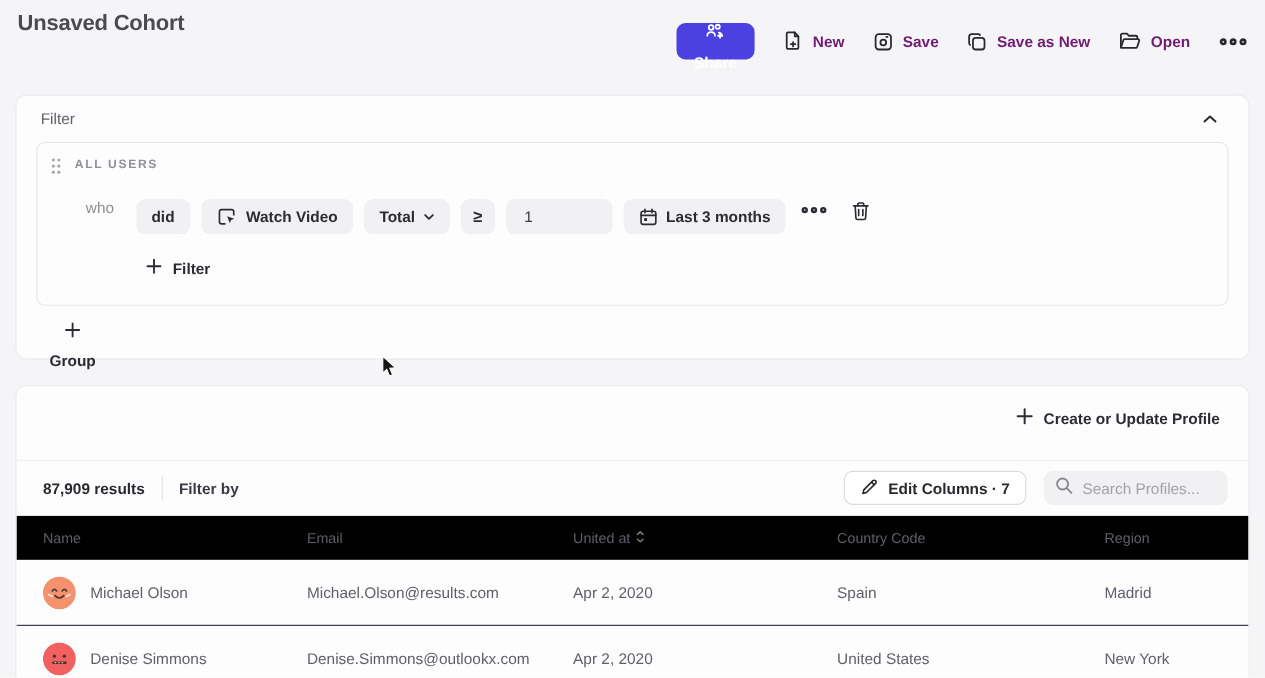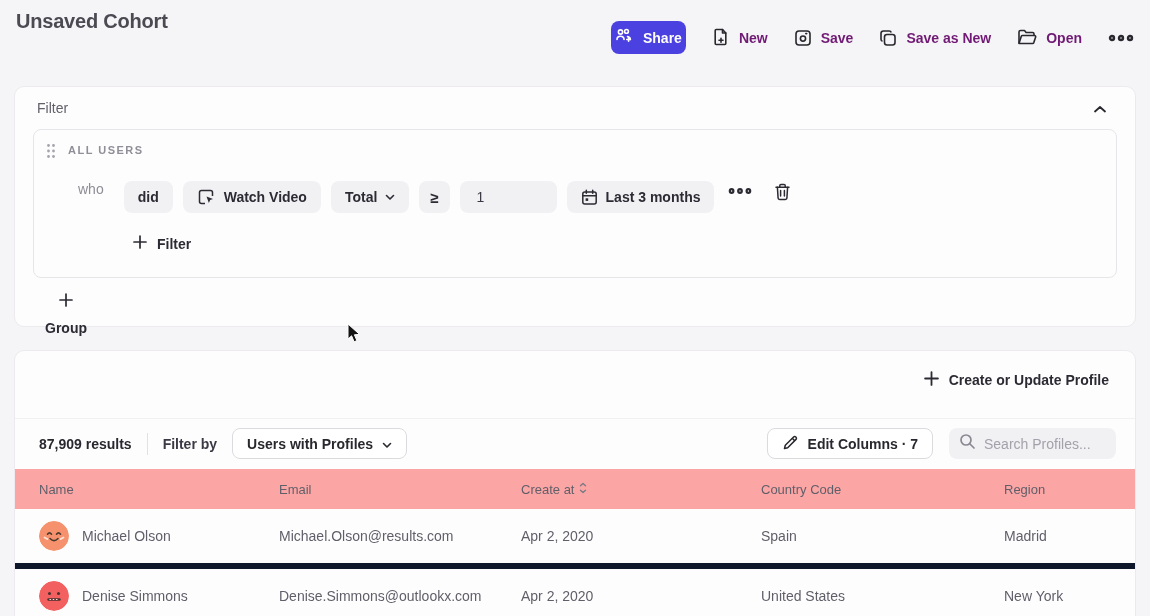--- a/index.html
+++ b/index.html
@@ -7,21 +7,21 @@
   .app {
     position:relative; width:1150px; height:616px; overflow:hidden;
     background:#f5f4f6; font-family:"Liberation Sans", sans-serif; color:#2c2b33;
   }
   
   .page-title{ position:absolute; left:16px; top:10px; font-size:20px; font-weight:700; color:#4b4a53; letter-spacing:-.2px; }
   .top-toolbar{ position:absolute; right:16px; top:21px; display:flex; align-items:center; gap:26px; }
   .tb-item{ display:flex; align-items:center; gap:9px; font-size:14px; font-weight:700; color:#701a75; cursor:pointer; }
   .tb-item svg{ display:block; }
   .btn-share{ display:flex; align-items:center; gap:9px; background:#4b40e0; color:#fff; border:none;
-    border-radius:8px; height:33px; padding:0 4px; font-size:14px; font-weight:700; font-family:inherit; cursor:pointer; }
+    border-radius:8px; height:33px; padding:0 16px; font-size:14px; font-weight:700; font-family:inherit; cursor:pointer;flex-direction:column; }
   
   .card{ position:absolute; background:#fefdfe; border:1px solid #eceaee; border-radius:10px; }
   .filter-card{ left:14px; top:86px; width:1122px; height:241px; }
   .filter-label{ position:absolute; left:22px; top:13px; font-size:14px; color:#62616b; }
   .collapse-btn{ position:absolute; right:28px; top:13px; cursor:pointer; }
   .group-card{ position:absolute; left:18px; top:42px; right:18px; height:149px; border:1px solid #e6e5e9; border-radius:8px; }
   .drag-handle{ position:absolute; left:12px; top:13px; cursor:grab; }
   .group-title{ position:absolute; left:34px; top:14px; font-size:11px; font-weight:700; letter-spacing:1.5px; color:#908f98; }
   .filter-row{ position:absolute; left:12px; top:51px; display:flex; align-items:flex-start; gap:10px; height:32px; }
   .who{ margin-left:32px; margin-right:10px; font-size:14px; color:#8e8d96; }
@@ -50,23 +50,23 @@
     border:1px solid #dbdade; border-radius:8px; font-size:14px; font-weight:700; color:#29282e; font-family:inherit; cursor:pointer; }
   .bar-right{ margin-left:auto; display:flex; align-items:center; gap:16px; }
   .edit-cols-btn{ display:flex; align-items:center; gap:9px; height:31px; padding:0 14px; background:#fff;
     border:1px solid #dbdade; border-radius:8px; font-size:14px; font-weight:700; color:#29282e; font-family:inherit; cursor:pointer; }
   .search-box{ display:flex; align-items:center; gap:8px; width:167px; height:31px; background:#f1f0f3; border-radius:8px; padding:0 10px; }
   .search-box input{ flex:1; min-width:0; background:transparent; border:none; outline:none; font-size:14px; color:#3a3944; font-family:inherit; }
   .search-box input::placeholder{ color:#a3a2ab; }
   
   .ptable{ position:absolute; left:0; right:0; top:118px; }
   .thead, .trow{ display:grid; grid-template-columns:240px 242px 240px 243px 1fr; align-items:center; padding-left:24px; }
-  .thead{ height:40px; background:#fca5a5; font-size:13px; color:#605f69; }
+  .thead{ height:40px; background:#000000; font-size:13px; color:#605f69; }
   .th{ display:flex; align-items:center; gap:5px; }
-  .trow{ height:60px; border-bottom:6px solid #0f172a; background:#fefdfe; font-size:14px; color:#605f69; }
+  .trow{ height:60px; border-bottom:1px solid #0f172a; background:#fefdfe; font-size:14px; color:#605f69; }
   .name-cell{ display:flex; align-items:center; gap:13px; font-size:14px; color:#605f69; }
   .avatar{ width:30px; height:30px; border-radius:50%; flex:0 0 30px; }
   
   .mouse-cursor{ position:absolute; left:347px; top:323px; pointer-events:none; }
 </style>
 </head>
 <body>
 
 <div class="app">
 
@@ -256,28 +256,20 @@
         </svg>
       </span>
       <span>Create or Update Profile</span>
     </button>
 
     <div class="results-bar">
       <span class="results-count">87,909 results</span>
       <span class="vdiv"></span>
       <span class="filter-by">Filter by</span>
 
-      <button class="dropdown-btn">
-        <span>Users with Profiles</span>
-        <span>
-          <svg width="10" height="7" viewBox="0 0 10 7" fill="none" stroke="#29282e" stroke-width="1.6" stroke-linecap="round" stroke-linejoin="round">
-            <path d="M1.5 1.5L5 5l3.5-3.5"></path>
-          </svg>
-        </span>
-      </button>
 
       <div class="bar-right">
         <button class="edit-cols-btn">
           <span>
             <svg width="17" height="17" viewBox="0 0 17 17" fill="none" stroke="#29282e" stroke-width="1.5" stroke-linejoin="round">
               <path d="M2.5 14.5l.8-3.2 8.3-8.3c.6-.6 1.6-.6 2.2 0l.2.2c.6.6.6 1.6 0 2.2l-8.3 8.3-3.2.8z"></path>
               <path d="M10.3 4.3l2.4 2.4"></path>
             </svg>
           </span>
           <span>Edit Columns · 7</span>
@@ -297,21 +289,21 @@
 
     <div class="ptable">
       <div class="thead">
         <div class="th">
           <span>Name</span>
         </div>
         <div class="th">
           <span>Email</span>
         </div>
         <div class="th">
-          <span>Create at</span>
+          <span>United at</span>
           <span>
             <svg width="8" height="12" viewBox="0 0 8 12" fill="none" stroke="#7b7a84" stroke-width="1.4" stroke-linecap="round" stroke-linejoin="round">
               <path d="M1.5 3.8L4 1.5l2.5 2.3M1.5 8.2L4 10.5l2.5-2.3"></path>
             </svg>
           </span>
         </div>
         <div class="th">
           <span>Country Code</span>
         </div>
         <div class="th">

